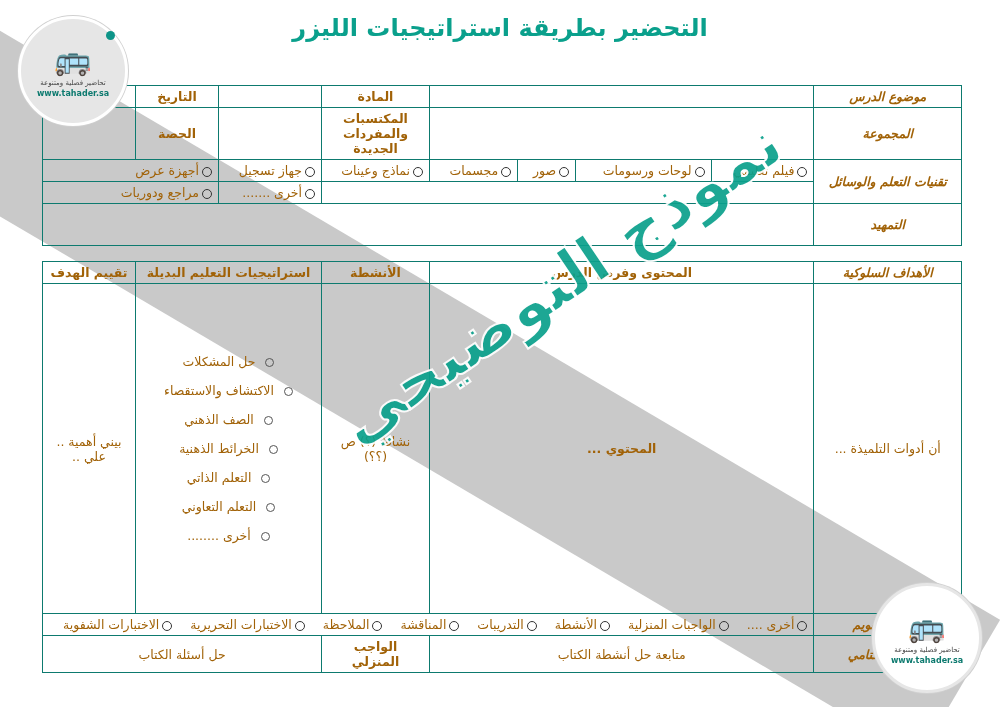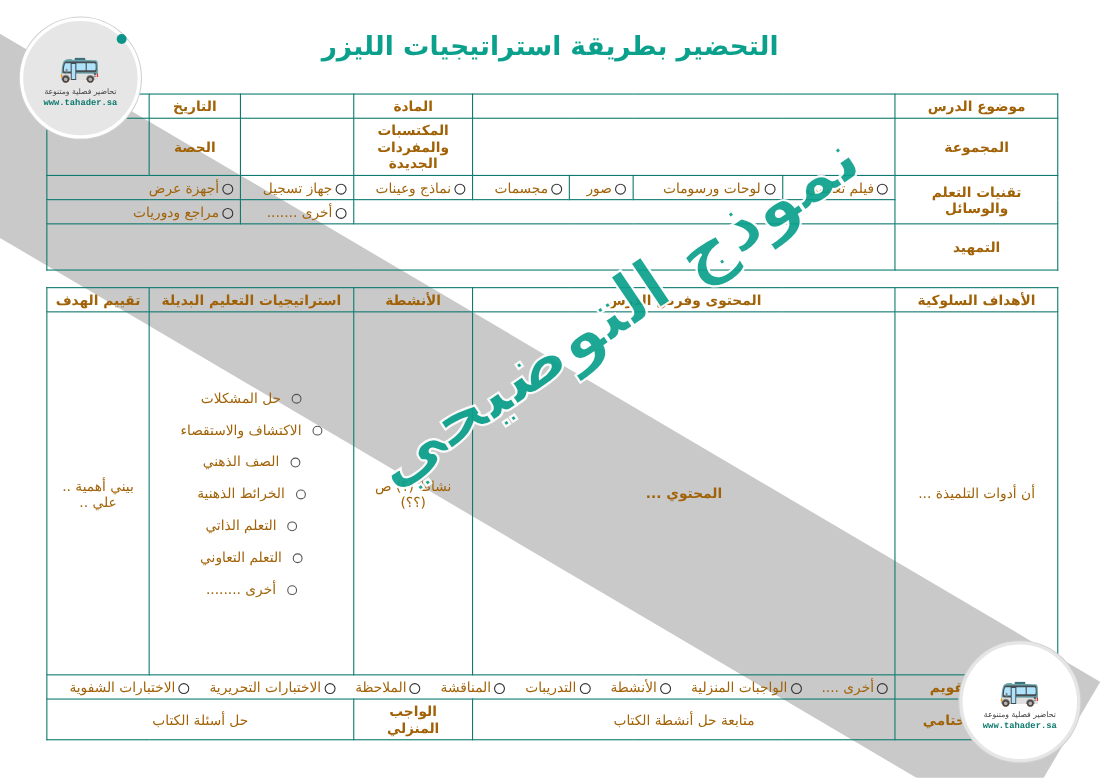--- a/index.html
+++ b/index.html
@@ -25,45 +25,45 @@
     position:absolute;width:104px;height:104px;border-radius:50%;
     background:#e6e6e6;border:3px solid #ffffff;
     display:flex;flex-direction:column;align-items:center;justify-content:center;
     box-shadow:0 0 0 1px #d0d0d0;
     z-index:5;
   }
   .logo.tl{left:18px;top:16px;}
   .logo.br{right:18px;bottom:14px;background:#ffffff;border:3px solid #e6e6e6;}
   .logo .mark{color:#0d7a6f;font-size:30px;line-height:1;}
   .logo .t1{font-size:7px;color:#444;margin-top:4px;}
-  .logo .t2{font-size:8px;color:#0d7a6f;margin-top:2px;font-weight:bold;font-family:Liberation Mono, monospace;}
+  .logo .t2{font-size:8px;color:#0d7a6f;margin-top:2px;font-weight:bold;}
   .logo .dot{position:absolute;right:10px;top:12px;width:9px;height:9px;border-radius:50%;background:#0d9488;}
 
   
   .title{
-    position:absolute;top:28px;left:0;right:0;text-align:center;
+    position:absolute;top:14px;left:0;right:0;text-align:center;
     color:#0aa08c;font-size:24px;font-weight:bold;z-index:6;
   }
 
   
   table.sheet{
     position:absolute;left:42px;top:85px;width:920px;
     border-collapse:collapse;
     background:transparent;
     z-index:4;
   }
   table.sheet td{
     border:1px solid #0d7a6f;
     padding:3px 6px;
     font-size:12.5px;
     color:#a16207;
     vertical-align:middle;
     background:rgba(255,255,255,0.0);
   }
-  .lbl{font-weight:bold;text-align:center;width:145px;}
+  .lbl{font-weight:bold;text-align:center;width:145px;font-style:italic;}
   .ctr{text-align:center;}
   .red{color:#e02020;}
   .bold{font-weight:bold;}
   .sm{font-size:11.5px;}
   .nb{border:0 !important;}
   .chk{font-size:12px;white-space:nowrap;}
   .chk i{font-style:normal;display:inline-block;margin-left:14px;}
   .circle{display:inline-block;width:8px;height:8px;border:1px solid #333;border-radius:50%;margin-left:3px;vertical-align:middle;}
   .strat{padding:6px 10px;}
   .strat div{padding:7px 0;text-align:center;}

